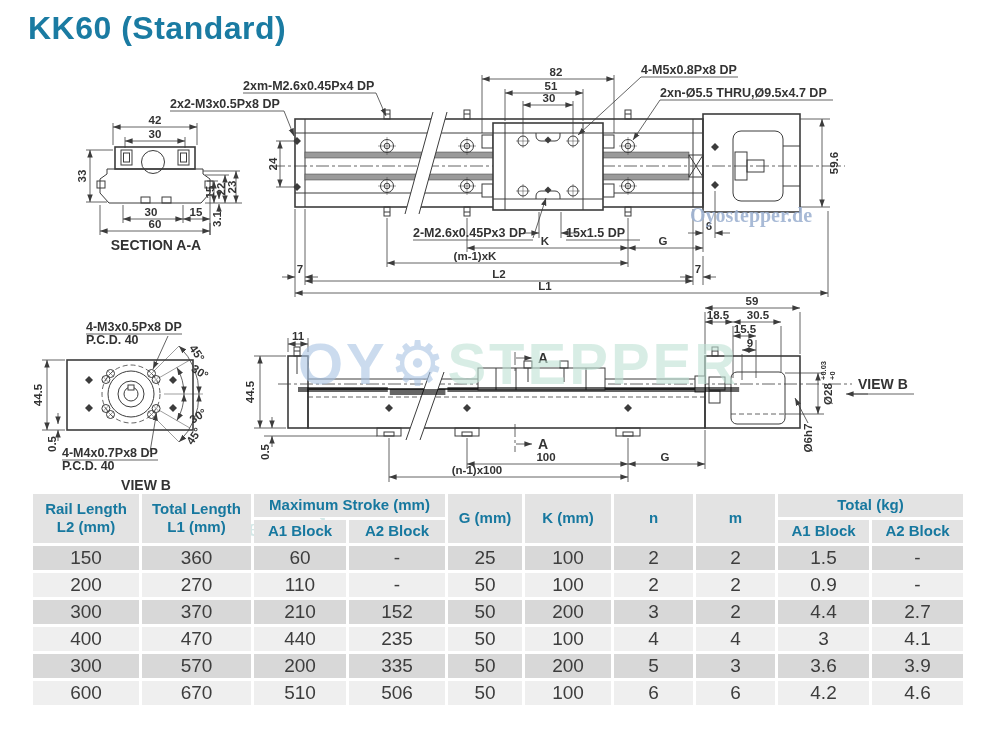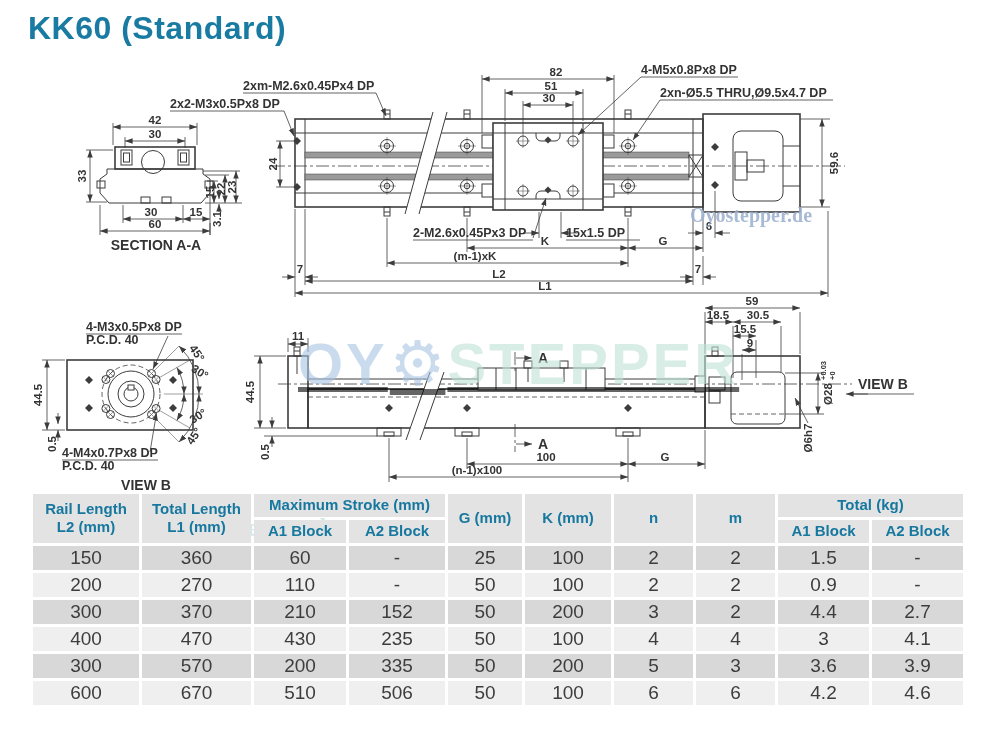--- a/index.html
+++ b/index.html
@@ -550,21 +550,21 @@
           <td>50</td>
           <td>200</td>
           <td>3</td>
           <td>2</td>
           <td>4.4</td>
           <td>2.7</td>
         </tr>
         <tr class="light">
           <td>400</td>
           <td>470</td>
-          <td>430</td>
+          <td>440</td>
           <td>235</td>
           <td>50</td>
           <td>100</td>
           <td>4</td>
           <td>4</td>
           <td>3</td>
           <td>4.1</td>
         </tr>
         <tr class="dark">
           <td>300</td>

